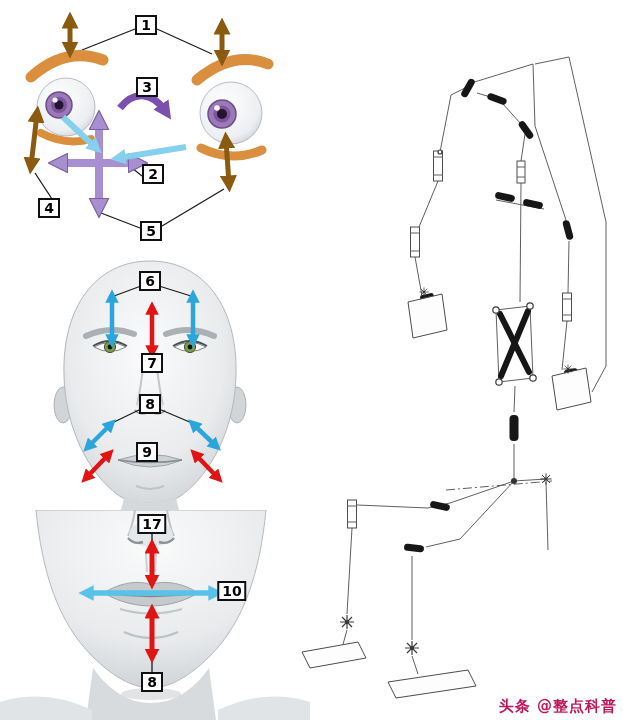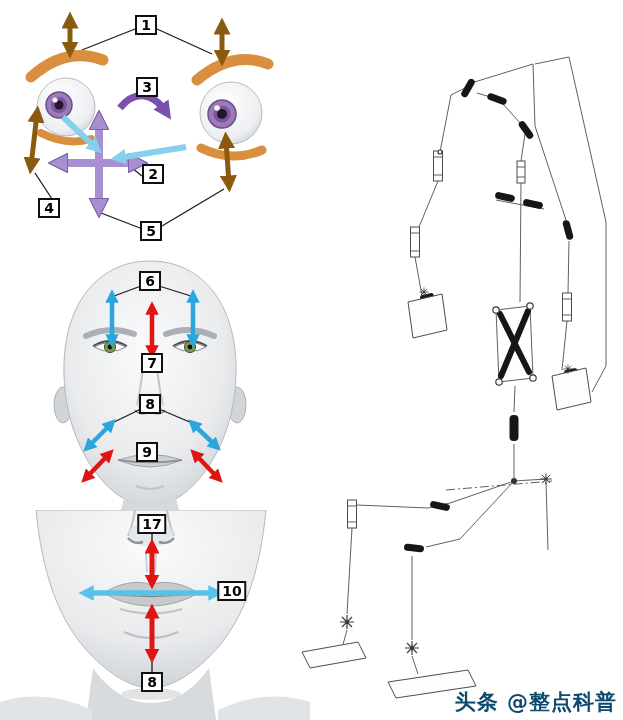--- a/index.html
+++ b/index.html
@@ -2,21 +2,21 @@
 <html><head>
 <meta charset="utf-8">
 <style>
   *{margin:0;padding:0;box-sizing:border-box}
   body{background:#9a9a9a;font-family:"DejaVu Sans",sans-serif}
   .canvas{position:relative;width:623px;height:720px;background:#ffffff;margin:0 auto;overflow:hidden}
   .panel{position:absolute}
   .lbl{position:absolute;transform:translate(-50%,-50%);background:#fff;border:2px solid #101010;
        padding:0 3px;min-width:22px;height:20px;line-height:16px;text-align:center;
        font-size:14px;font-weight:600;color:#000;z-index:5}
-  .watermark{position:absolute;right:6px;bottom:4px;font-size:21px;font-weight:700;color:#0c4a6e;
+  .watermark{position:absolute;right:6px;bottom:4px;font-size:15px;font-weight:700;color:#be185d;
        z-index:6;letter-spacing:1px}
   
   .abr{stroke:#8a5a0e;stroke-width:5;fill:none;marker-start:url(#mBr);marker-end:url(#mBr)}
   .apu{stroke:#a78fd0;stroke-width:8;fill:none;marker-start:url(#mPu);marker-end:url(#mPu)}
   .apu2{stroke:#7b4fae;stroke-width:7;fill:none;marker-start:url(#mPu2)}
   .acy{stroke:#85d0ec;stroke-width:6;fill:none;marker-end:url(#mCy)}
   .brow{stroke:#d98f3e;fill:none;stroke-linecap:round}
   .conn{stroke:#1c1c1c;stroke-width:1.3;fill:none}
   
   .abl{stroke:#2ba6dd;stroke-width:4.5;fill:none;marker-start:url(#mBl);marker-end:url(#mBl)}

